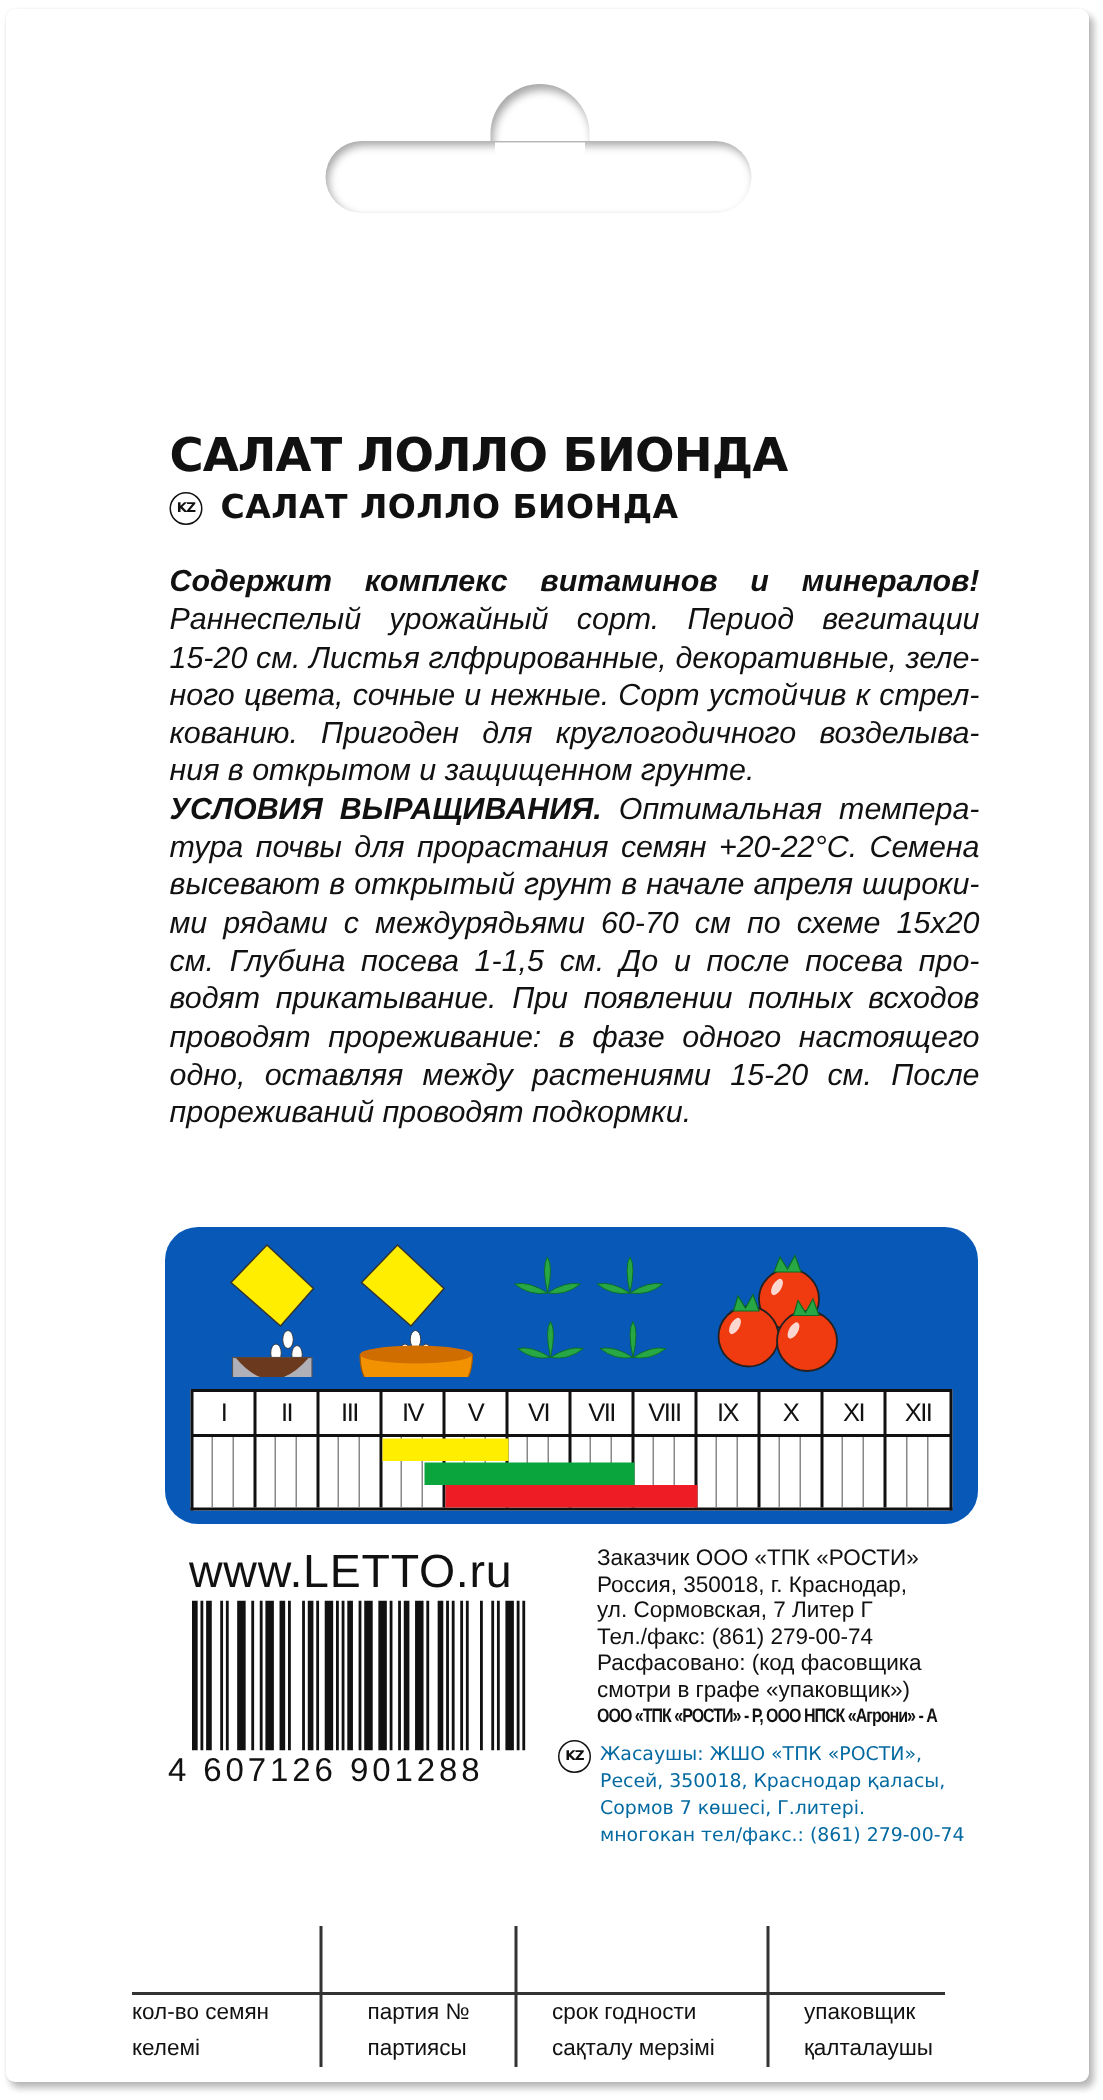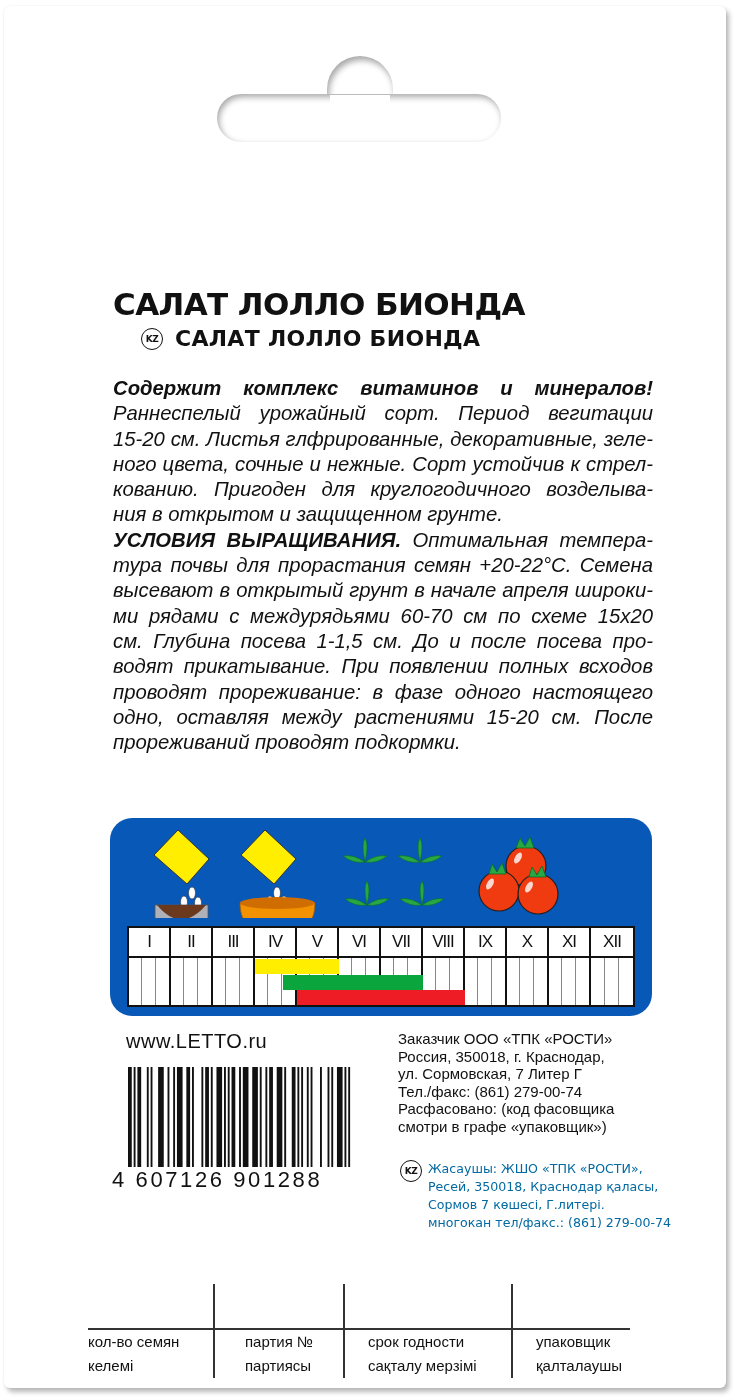--- a/index.html
+++ b/index.html
@@ -27,21 +27,21 @@
 
     .title {
       position: absolute; left: 113px; top: 286px;
       font-family: "DejaVu Sans", sans-serif; font-weight: bold; font-size: 31px; letter-spacing: -0.6px;
       color: #111; white-space: nowrap;
     }
     .subtitle-row { position: absolute; left: 113px; top: 326px; display: flex; align-items: center; white-space: nowrap; }
     .kz-badge {
       width: 22px; height: 22px; border: 1.6px solid #111; border-radius: 50%;
       font-size: 9px; font-weight: bold; display: flex; align-items: center; justify-content: center;
-      margin-right: 12px; letter-spacing: -0.5px; margin-left: 28px;
+      margin-right: 12px; letter-spacing: -0.5px;
     }
     .subtitle { font-weight: bold; font-size: 22px; letter-spacing: 0.3px; color: #111; }
 
     .desc {
       position: absolute; left: 113px; top: 376px; width: 540px;
       font-family: "Liberation Sans", sans-serif; font-size: 20.3px; line-height: 25.3px;
       text-align: justify; color: #111; font-style: italic;
     }
     .desc .line { display: block; text-align: justify; text-align-last: justify; white-space: nowrap; height: 25.3px; }
     .desc .line.last { text-align-last: left; }
@@ -68,21 +68,21 @@
       display: grid; grid-template-columns: repeat(12, 1fr);
     }
     .decades .dm { border-right: 2px solid #111; display: grid; grid-template-columns: repeat(3, 1fr); }
     .decades .dm:last-child { border-right: none; }
     .decades .dm span { border-right: 1px solid #888; }
     .decades .dm span:last-child { border-right: none; }
     .bar { position: absolute; height: 15px; }
 
     .url {
       position: absolute; left: 126px; top: 1030px;
-      font-family: "Liberation Sans", sans-serif; font-size: 20px; color: #111; letter-spacing: 0.5px;
+      font-family: "Liberation Sans", sans-serif; font-size: 31px; color: #111; letter-spacing: 0.5px;
     }
     .barcode { position: absolute; left: 128px; top: 1067px; width: 224px; height: 100px; }
     .barcode-digits {
       position: absolute; left: 112px; top: 1167px; width: 250px;
       font-family: "Liberation Sans", sans-serif; font-size: 22px; letter-spacing: 2.6px; color: #111; white-space: nowrap;
     }
 
     .info {
       position: absolute; left: 398px; top: 1030px;
       font-family: "Liberation Sans", sans-serif; font-size: 15px; line-height: 17.5px; color: #111; white-space: nowrap;
@@ -316,20 +316,21 @@
   </svg>
 <div class="barcode-digits">4 607126 901288</div>
 
 <div class="info">
   <div>Заказчик ООО «ТПК «РОСТИ»</div>
   <div>Россия, 350018, г. Краснодар,</div>
   <div>ул. Сормовская, 7 Литер Г</div>
   <div>Тел./факс: (861) 279-00-74</div>
   <div>Расфасовано:  (код фасовщика</div>
   <div>смотри в графе «упаковщик»)</div>
+  <div><span class="condensed">ООО «ТПК «РОСТИ» - Р, ООО НПСК «Агрони» - А</span></div>
 </div>
 
 <div class="kz-info">
   <span class="kz-badge">KZ</span>
   <div class="text">
     <div>Жасаушы: ЖШО «ТПК «РОСТИ»,</div>
     <div>Ресей, 350018, Краснодар қаласы,</div>
     <div>Сормов 7 көшесі, Г.литері.</div>
     <div>многокан тел/факс.: (861) 279-00-74</div>
   </div>

